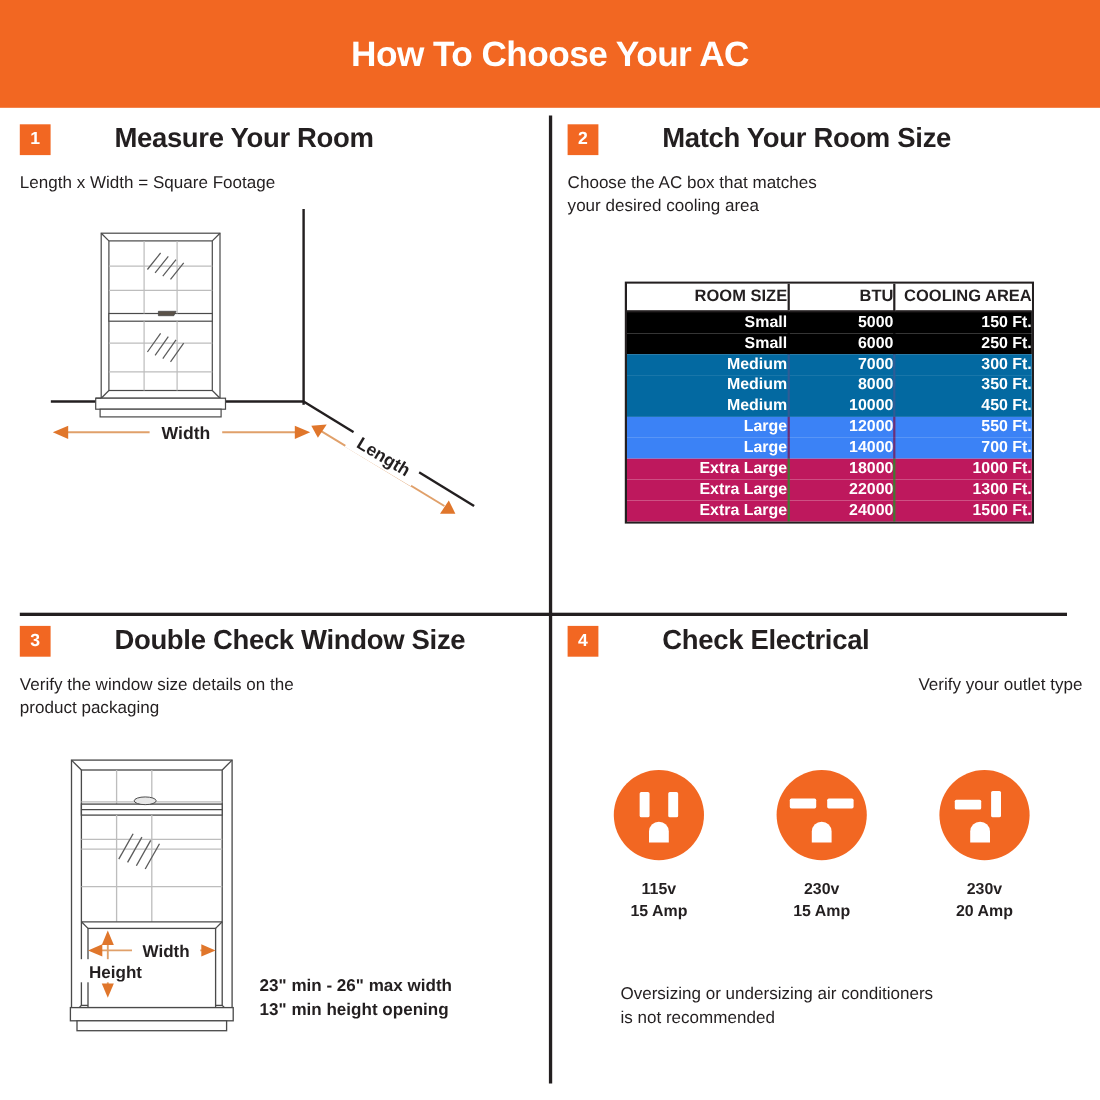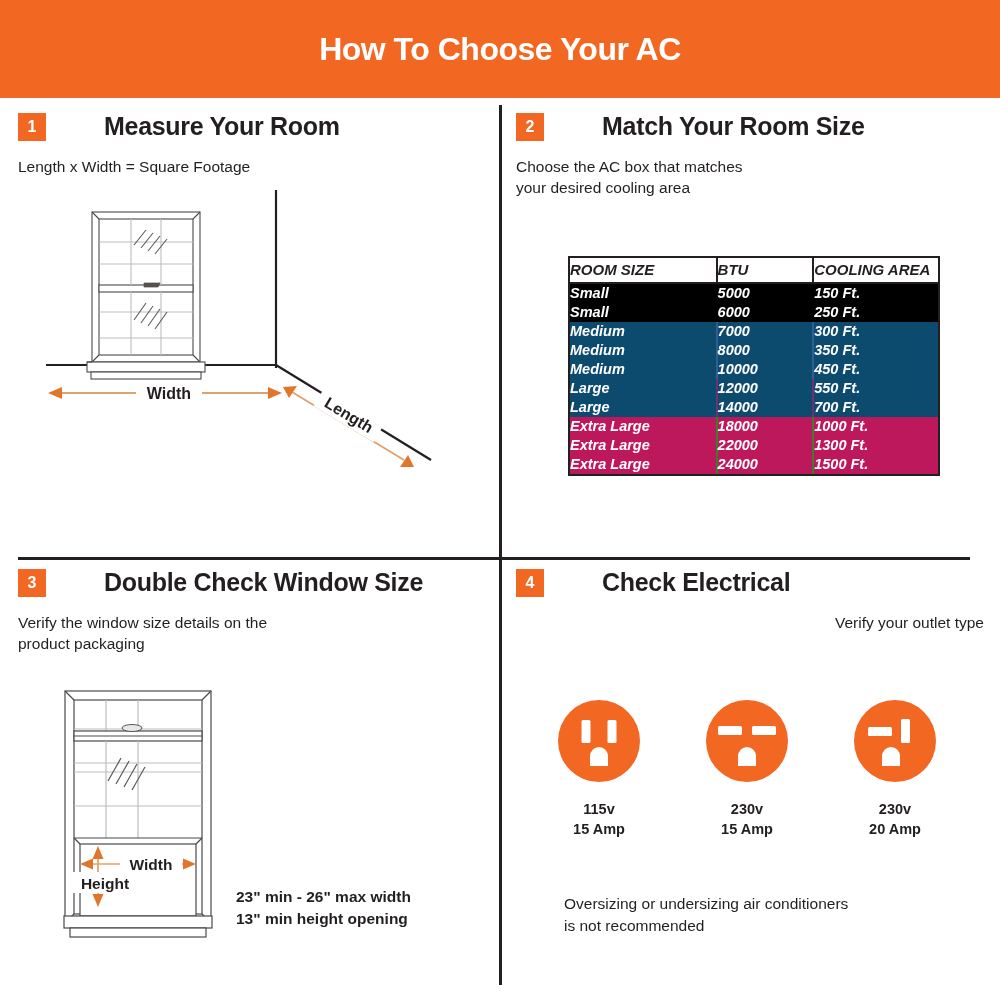--- a/index.html
+++ b/index.html
@@ -65,36 +65,35 @@
   .ac-table{
     position:absolute;left:52px;top:144px;
     width:372px;
     border:2px solid #231f20;
     background:#fff;
     border-collapse:collapse;
     box-sizing:border-box;
   }
   .ac-table table{border-collapse:collapse;width:100%;table-layout:fixed;}
   .ac-table th, .ac-table td{
-    font-size:14.5px;font-weight:bold;text-align:left;
+    font-size:14.5px;font-weight:bold;text-align:right;
     padding:0;height:19px;line-height:19px;
     font-family:"Liberation Sans", sans-serif;
-    font-style:italic;
   }
   .ac-table thead th{
     background:#ffffff;color:#231f20;
     font-size:15px;height:24px;line-height:24px;
     border-bottom:2px solid #231f20;
   }
   .ac-table th.c0, .ac-table td.c0{width:40%;}
   .ac-table th.c1, .ac-table td.c1{width:26%;border-left:2px solid #231f20;border-right:2px solid #231f20;}
   .ac-table th.c2, .ac-table td.c2{width:34%;}
   tr.g-small  td{background:#000000;color:#ffffff;}
-  tr.g-medium td{background:#0c4a6e;color:#ffffff;}
-  tr.g-large  td{background:#0c4a6e;color:#ffffff;}
+  tr.g-medium td{background:#0369a1;color:#ffffff;}
+  tr.g-large  td{background:#3b82f6;color:#ffffff;}
   tr.g-xlarge td{background:#be185d;color:#ffffff;}
   tr.g-medium td.c1,tr.g-medium td.c2{border-color:#2f5d96;}
   tr.g-large td.c1,tr.g-large td.c2{border-color:#6e2f75;}
   tr.g-xlarge td.c1,tr.g-xlarge td.c2{border-color:#3f7a31;}
   tr.g-small td.c1{border-color:#000;}
 
   
   .win-svg{position:absolute;left:40px;top:118px;}
   .win-note{
     position:absolute;left:218px;top:318px;

